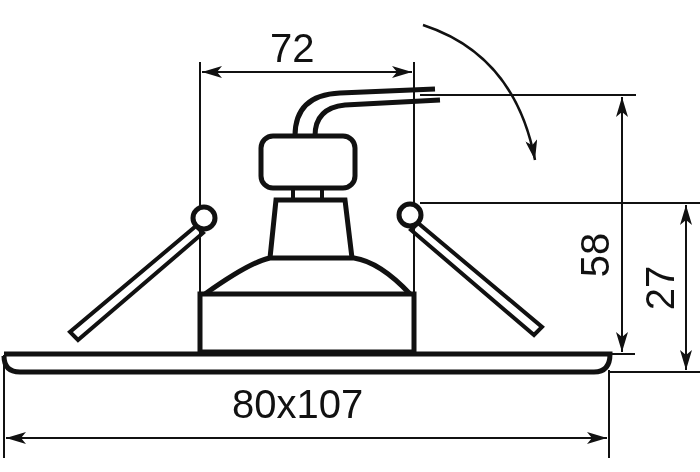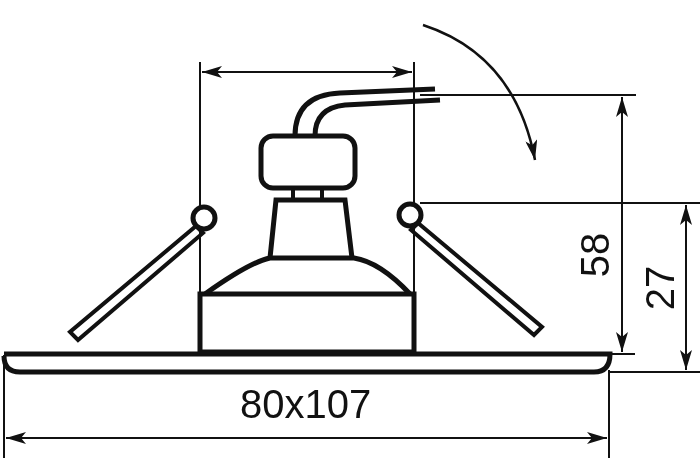--- a/index.html
+++ b/index.html
@@ -7,21 +7,21 @@
     #canvas { position: relative; width: 700px; height: 472px; }
     svg { position: absolute; left: 0; top: 0; }
     .dim-label {
       position: absolute;
       font-family: "Liberation Sans", "DejaVu Sans", sans-serif;
       color: #111111;
       line-height: 1;
       white-space: nowrap;
     }
     #label-72 { left: 270px; top: 28px; font-size: 40px; }
-    #label-80x107 { left: 240px; top: 384px; font-size: 40px; }
+    #label-80x107 { left: 232px; top: 384px; font-size: 40px; }
     #label-58 { left: 595px; top: 255px; font-size: 40px; transform: translate(-50%,-50%) rotate(-90deg); }
     #label-27 { left: 660px; top: 288px; font-size: 40px; transform: translate(-50%,-50%) rotate(-90deg); }
   </style>
 </head>
 <body>
 
 <div id="canvas">
   <svg width="700" height="472" viewBox="0 0 700 472">
     <defs>
       <marker id="arrow" viewBox="0 0 20 12" refX="20" refY="6" markerWidth="20" markerHeight="12" orient="auto-start-reverse" markerUnits="userSpaceOnUse">
@@ -85,16 +85,17 @@
       <circle cx="204" cy="218" r="11" fill="#fff" stroke="#111" stroke-width="5"></circle>
       <polygon points="196,226 203,233 78,340 70,332" fill="none" stroke="#111" stroke-width="4"></polygon>
     </g>
 
     <g>
       <circle cx="410" cy="215" r="11" fill="#fff" stroke="#111" stroke-width="5"></circle>
       <polygon points="418,223 411,230 534,335 542,327" fill="none" stroke="#111" stroke-width="4"></polygon>
     </g>
   </svg>
 
+  <div class="dim-label" id="label-72">72</div>
   <div class="dim-label" id="label-80x107">80x107</div>
   <div class="dim-label" id="label-58">58</div>
   <div class="dim-label" id="label-27">27</div>
 </div>
 
 </body></html>

